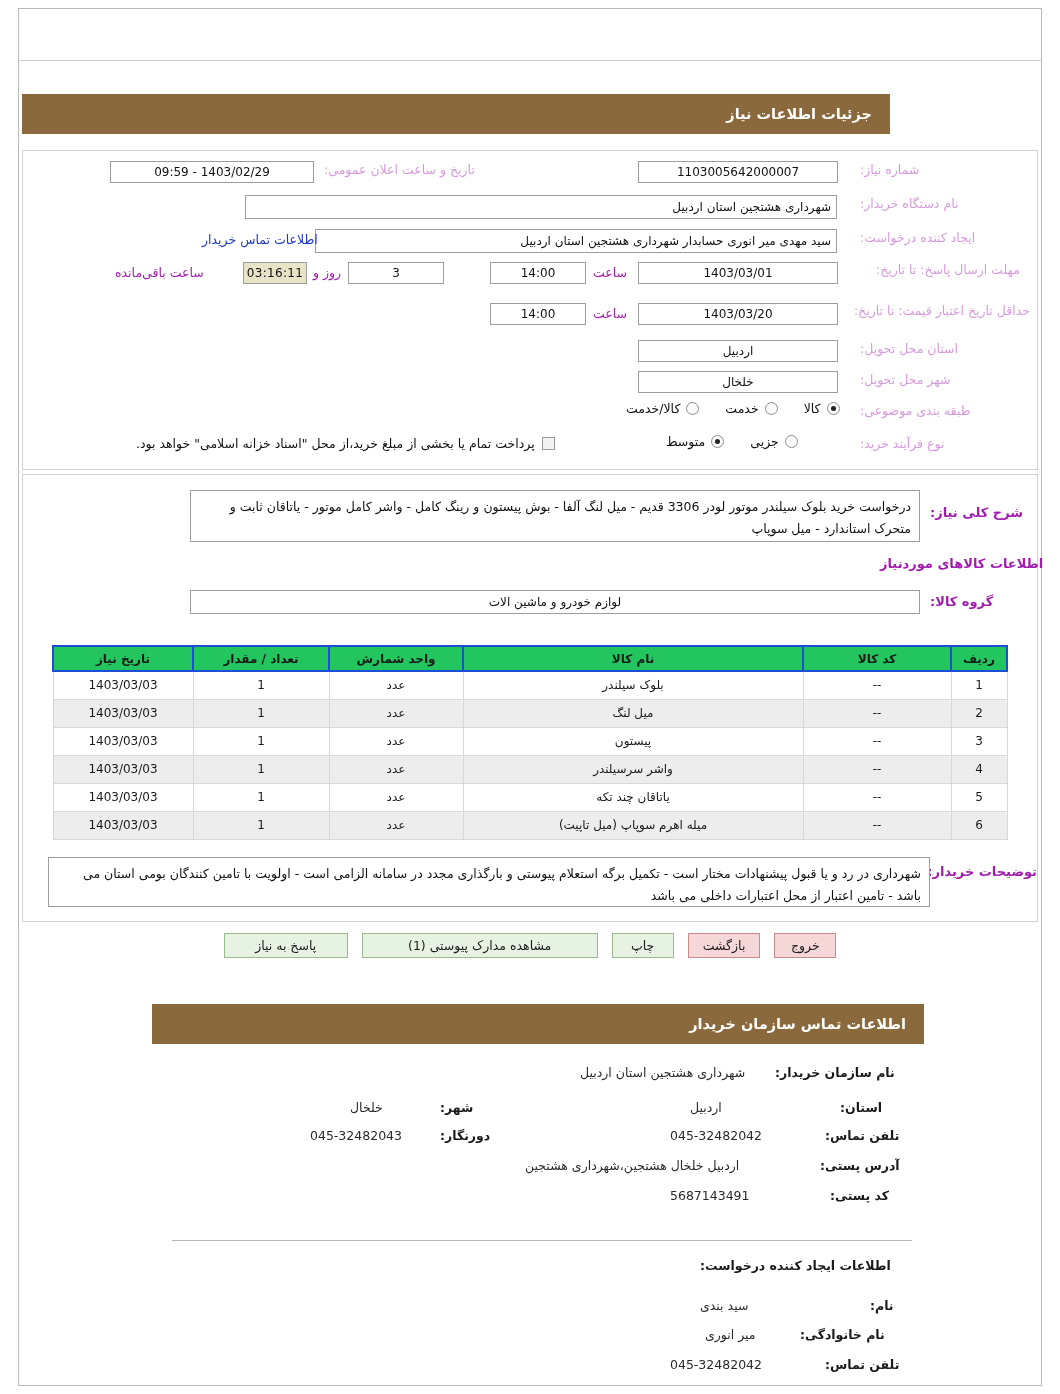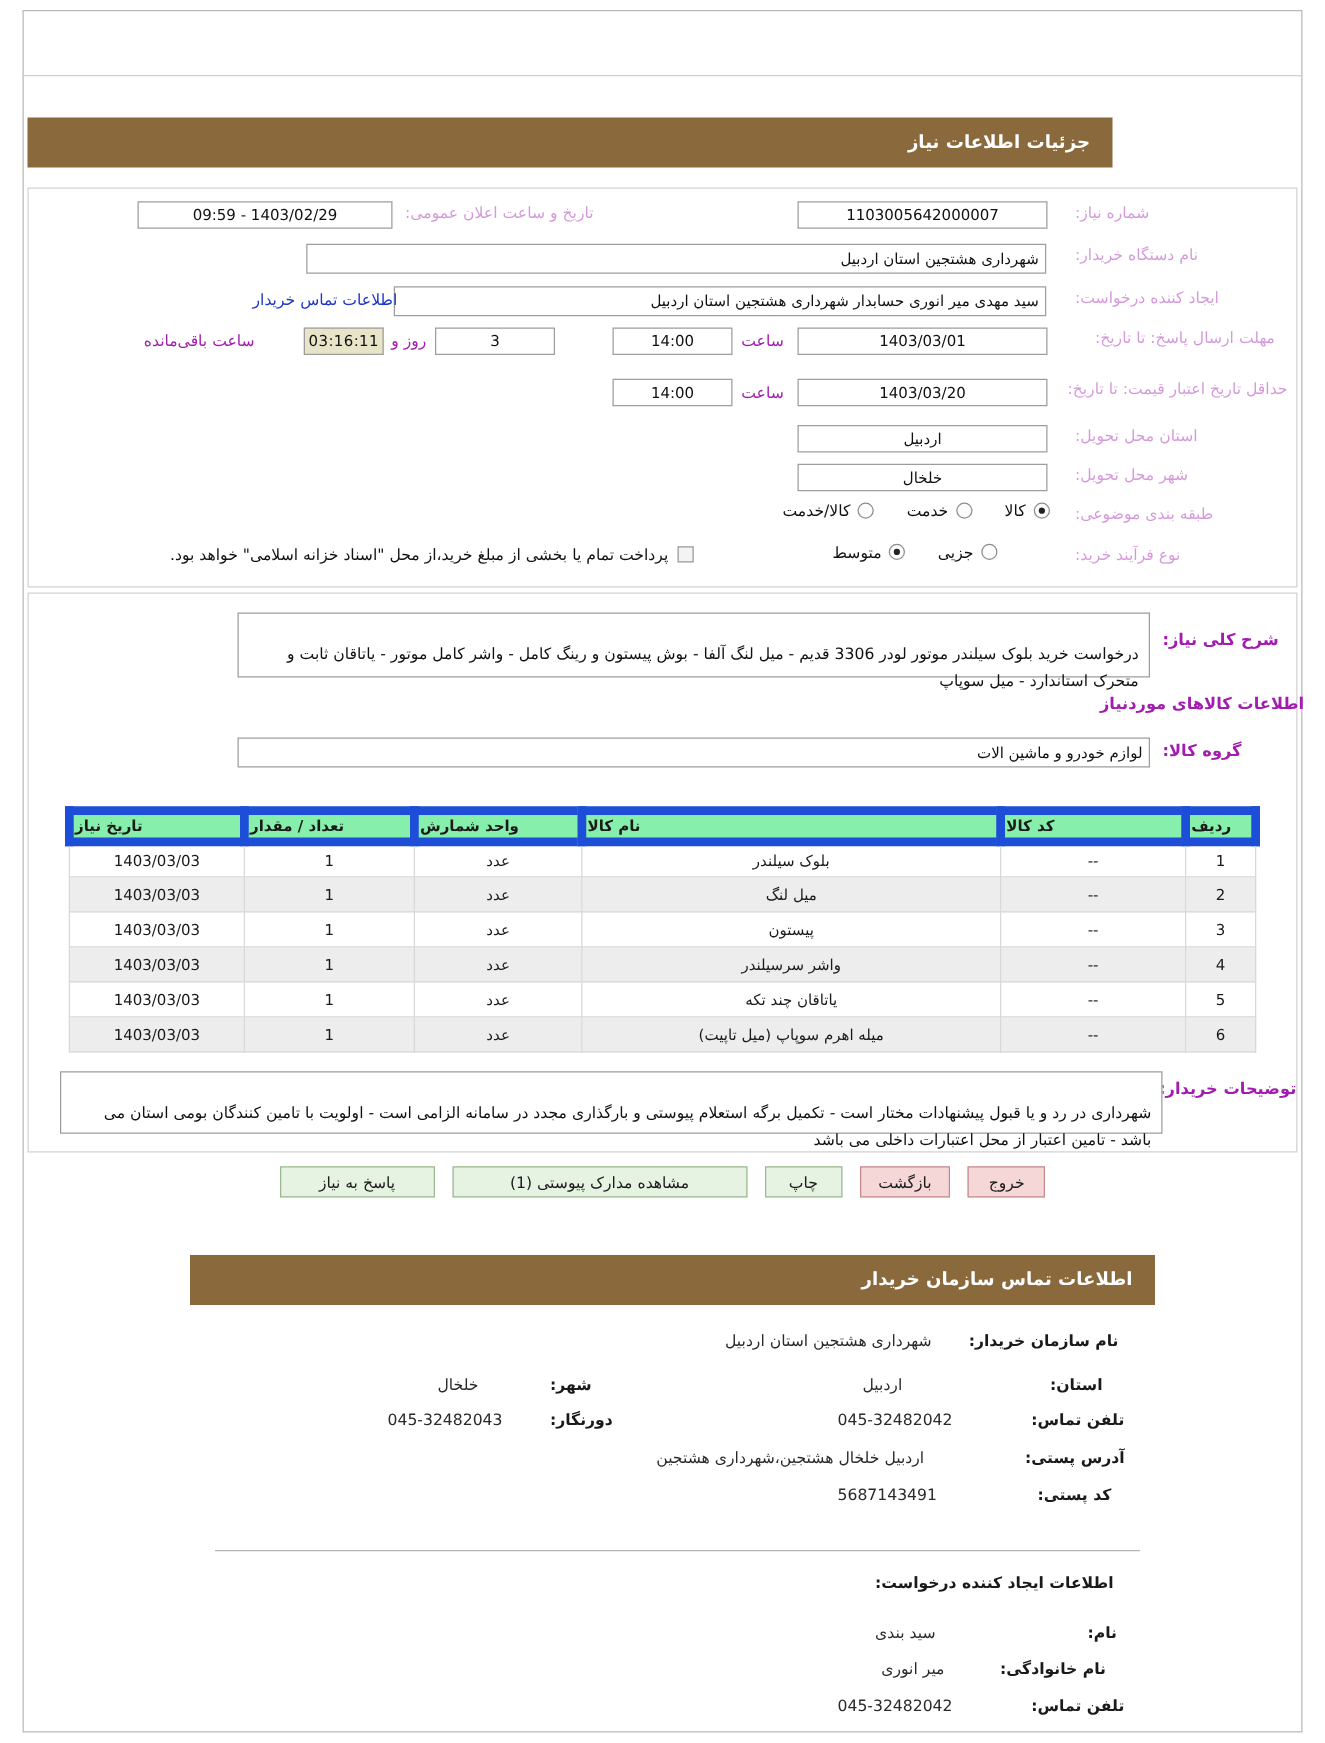--- a/index.html
+++ b/index.html
@@ -135,45 +135,45 @@
   }
   .opt-label { font-size: 12.5px; color: #111; }
 
   
   .ta {
     border: 1px solid #9d9d9d;
     background: #ffffff;
     font-size: 12.5px;
     color: #111;
     line-height: 1.75;
-    padding: 21px 8px;
+    padding: 5px 8px;
     text-align: right;
   }
 
   
   .tbl-wrap {
     position: absolute;
     left: 52px; top: 645px;
     width: 956px;
     z-index: 2;
   }
   table.goods {
     width: 100%;
     border-collapse: collapse;
     font-size: 12px;
     background: #fff;
   }
   table.goods thead th {
-    background: #86efac;
+    background: #22c55e;
     color: #1a1a1a;
     font-weight: bold;
     font-size: 12px;
     height: 25px;
-    border: 7px solid #1d4ed8;
-    text-align: left;
+    border: 2px solid #1d4ed8;
+    text-align: center;
     white-space: nowrap;
   }
   table.goods tbody td {
     height: 28px;
     border: 1px solid #d8d8d8;
     text-align: center;
     color: #1a1a1a;
     background: #ffffff;
   }
   table.goods tbody tr.alt td { background: #ededed; }
@@ -338,21 +338,21 @@
 </div>
 
 <div class="box" id="box-mid"></div>
 
 <span class="lbl bold" style="position:absolute; left:930px; top:505px; z-index:3; font-size:13px;">شرح کلی نیاز:</span>
 <div class="ta" style="position:absolute; left:190px; top:490px; width:730px; height:52px; z-index:3;">درخواست خرید بلوک سیلندر موتور لودر 3306 قدیم - میل لنگ آلفا - بوش پیستون و رینگ کامل - واشر کامل موتور - یاتاقان ثابت و متحرک استاندارد - میل سوپاپ</div>
 
 <span class="lbl bold" style="position:absolute; left:880px; top:556px; z-index:3; font-size:13px;">اطلاعات کالاهای موردنیاز</span>
 
 <span class="lbl bold" style="position:absolute; left:930px; top:594px; z-index:3; font-size:13px;">گروه کالا:</span>
-<div class="fld tall" style="position:absolute; left:190px; top:590px; width:730px; z-index:3;">لوازم خودرو و ماشین الات</div>
+<div class="fld tall" style="position:absolute; left:190px; top:590px; width:730px; z-index:3;text-align:center;">لوازم خودرو و ماشین الات</div>
 
 <div class="tbl-wrap">
   <table class="goods">
     <thead>
       <tr>
         <th style="width:56px;">ردیف</th>
         <th style="width:148px;">کد کالا</th>
         <th>نام کالا</th>
         <th style="width:134px;">واحد شمارش</th>
         <th style="width:136px;">تعداد / مقدار</th>

